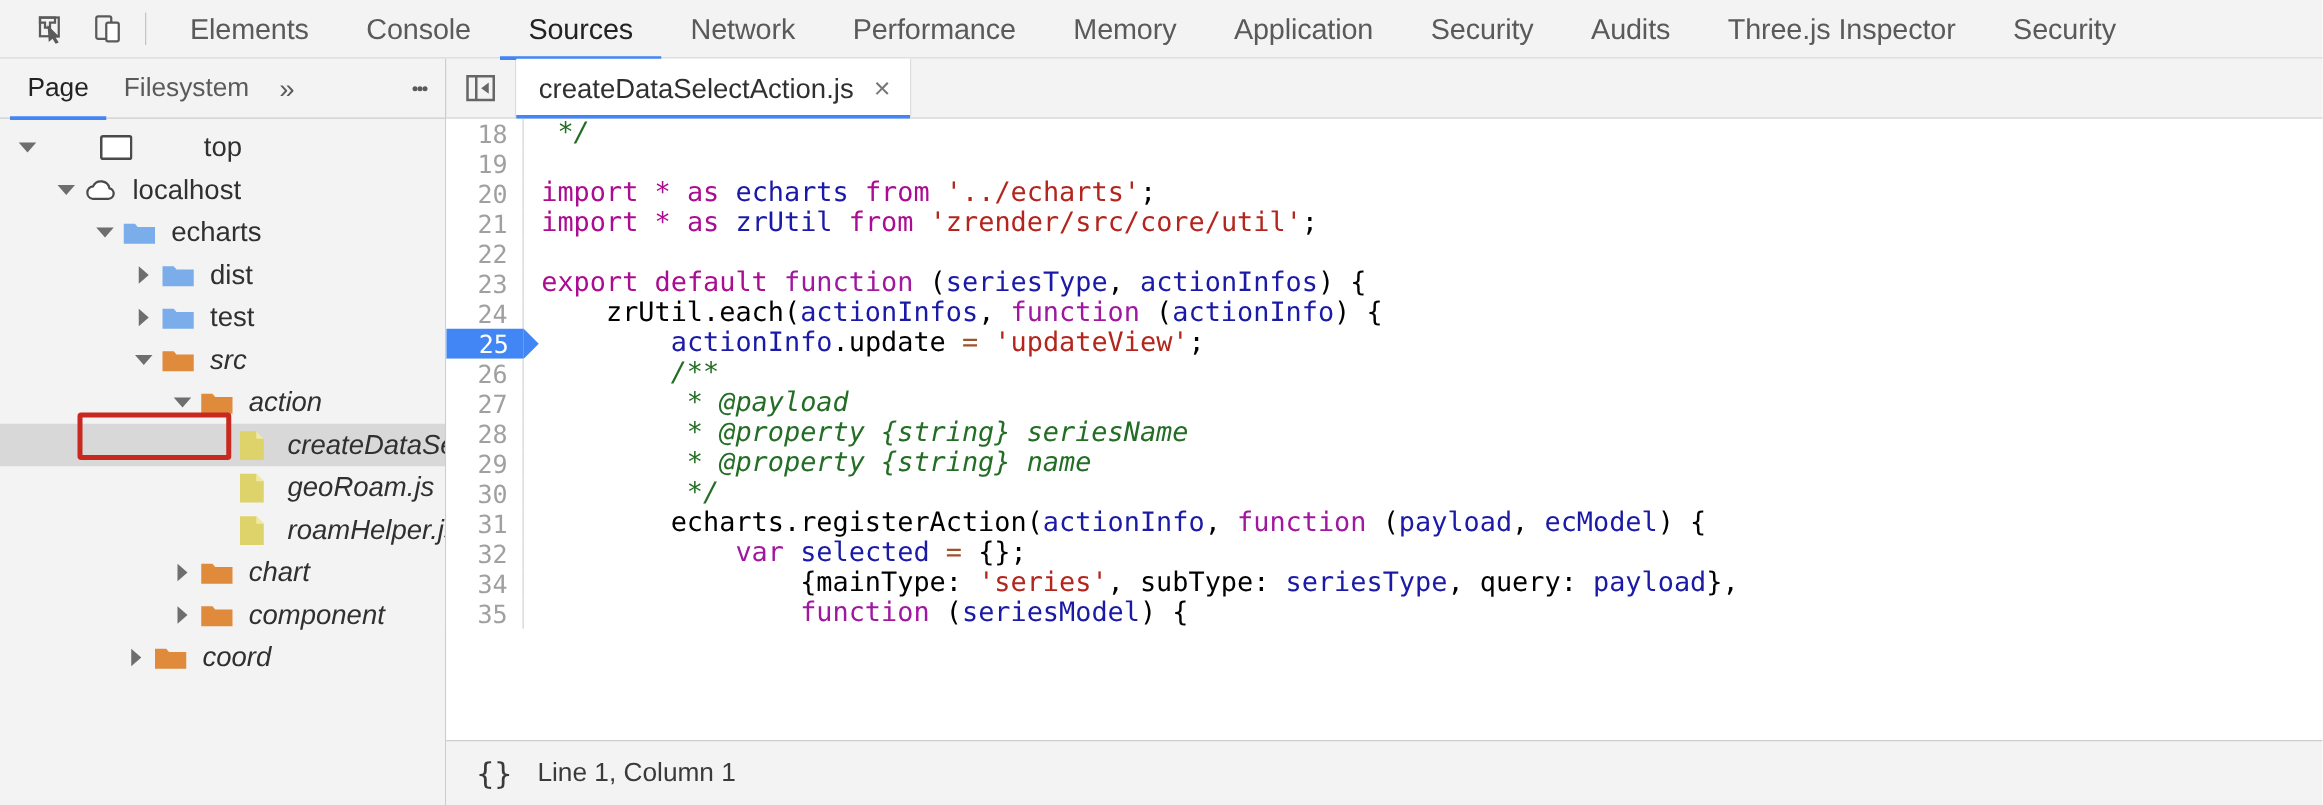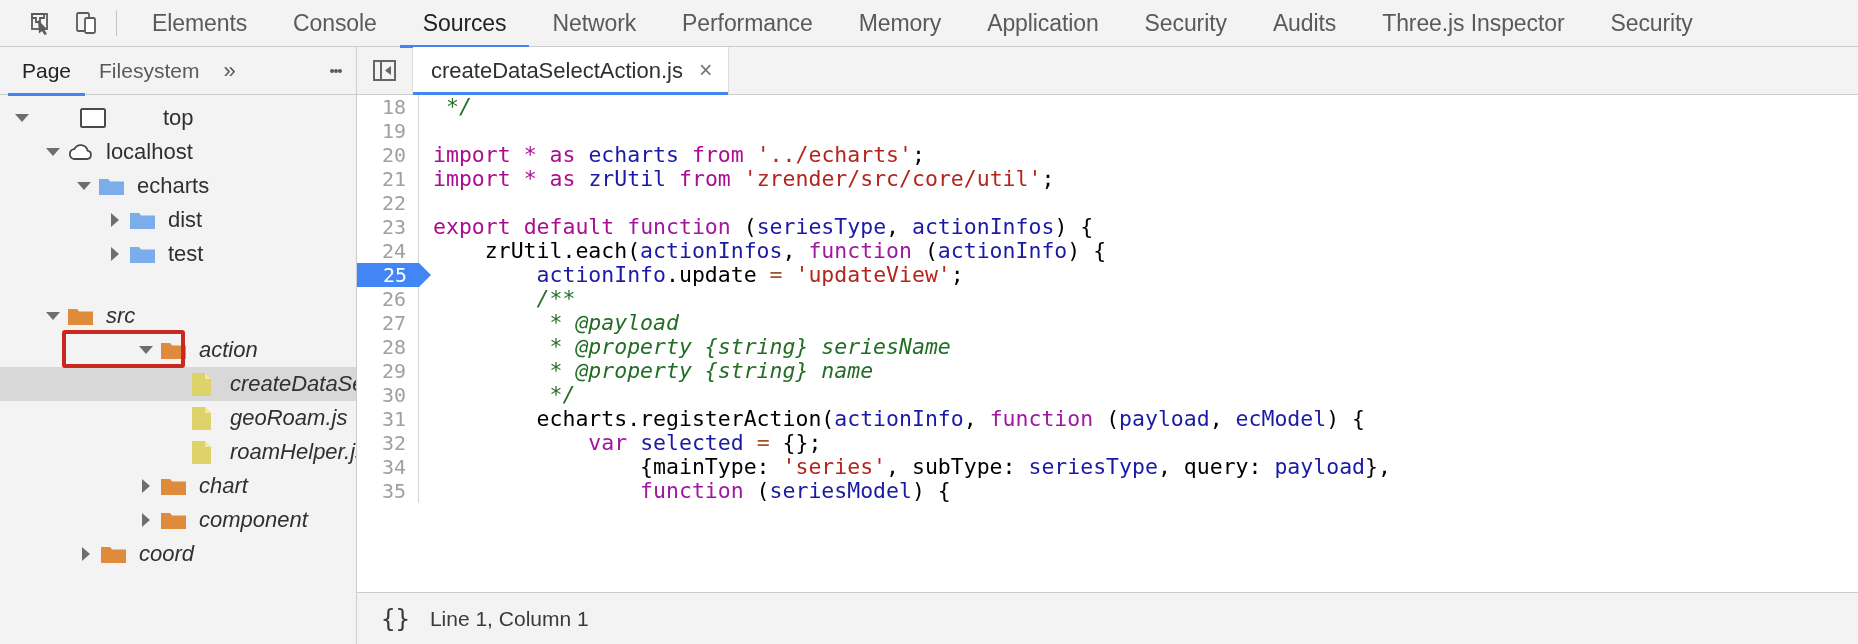--- a/index.html
+++ b/index.html
@@ -417,21 +417,21 @@
           </div>
           <div class="tree-row" style="padding-left: 105px;">
             <span class="twisty closed"></span>
             <span class="tree-ico">
               <svg width="27" height="21" viewBox="0 0 27 21">
                 <path d="M1 3 h9 l2.2 2.6 h13.8 v13.4 h-25 z" fill="#7badea"></path>
               </svg>
             </span>
             <span class="tree-label roman">test</span>
           </div>
-          <div class="tree-row" style="padding-left: 43px; margin-top: 28px;">
+          <div class="tree-row" style="padding-left: 105px;">
             <span class="twisty open"></span>
             <span class="tree-ico">
               <svg width="27" height="21" viewBox="0 0 27 21">
                 <path d="M1 3 h9 l2.2 2.6 h13.8 v13.4 h-25 z" fill="#e08a3c"></path>
               </svg>
             </span>
             <span class="tree-label">src</span>
           </div>
           <div class="tree-row" style="padding-left: 136px;">
             <span class="twisty open"></span>
@@ -483,21 +483,21 @@
           </div>
           <div class="tree-row" style="padding-left: 136px;">
             <span class="twisty closed"></span>
             <span class="tree-ico">
               <svg width="27" height="21" viewBox="0 0 27 21">
                 <path d="M1 3 h9 l2.2 2.6 h13.8 v13.4 h-25 z" fill="#e08a3c"></path>
               </svg>
             </span>
             <span class="tree-label">component</span>
           </div>
-          <div class="tree-row" style="padding-left: 76px;">
+          <div class="tree-row" style="padding-left: 99px;">
             <span class="twisty closed"></span>
             <span class="tree-ico">
               <svg width="27" height="21" viewBox="0 0 27 21">
                 <path d="M1 3 h9 l2.2 2.6 h13.8 v13.4 h-25 z" fill="#e08a3c"></path>
               </svg>
             </span>
             <span class="tree-label">coord</span>
           </div>
         </div>
       <div class="annot-box" style="left:62px; top:283px; width:123px; height:38px;"></div>

